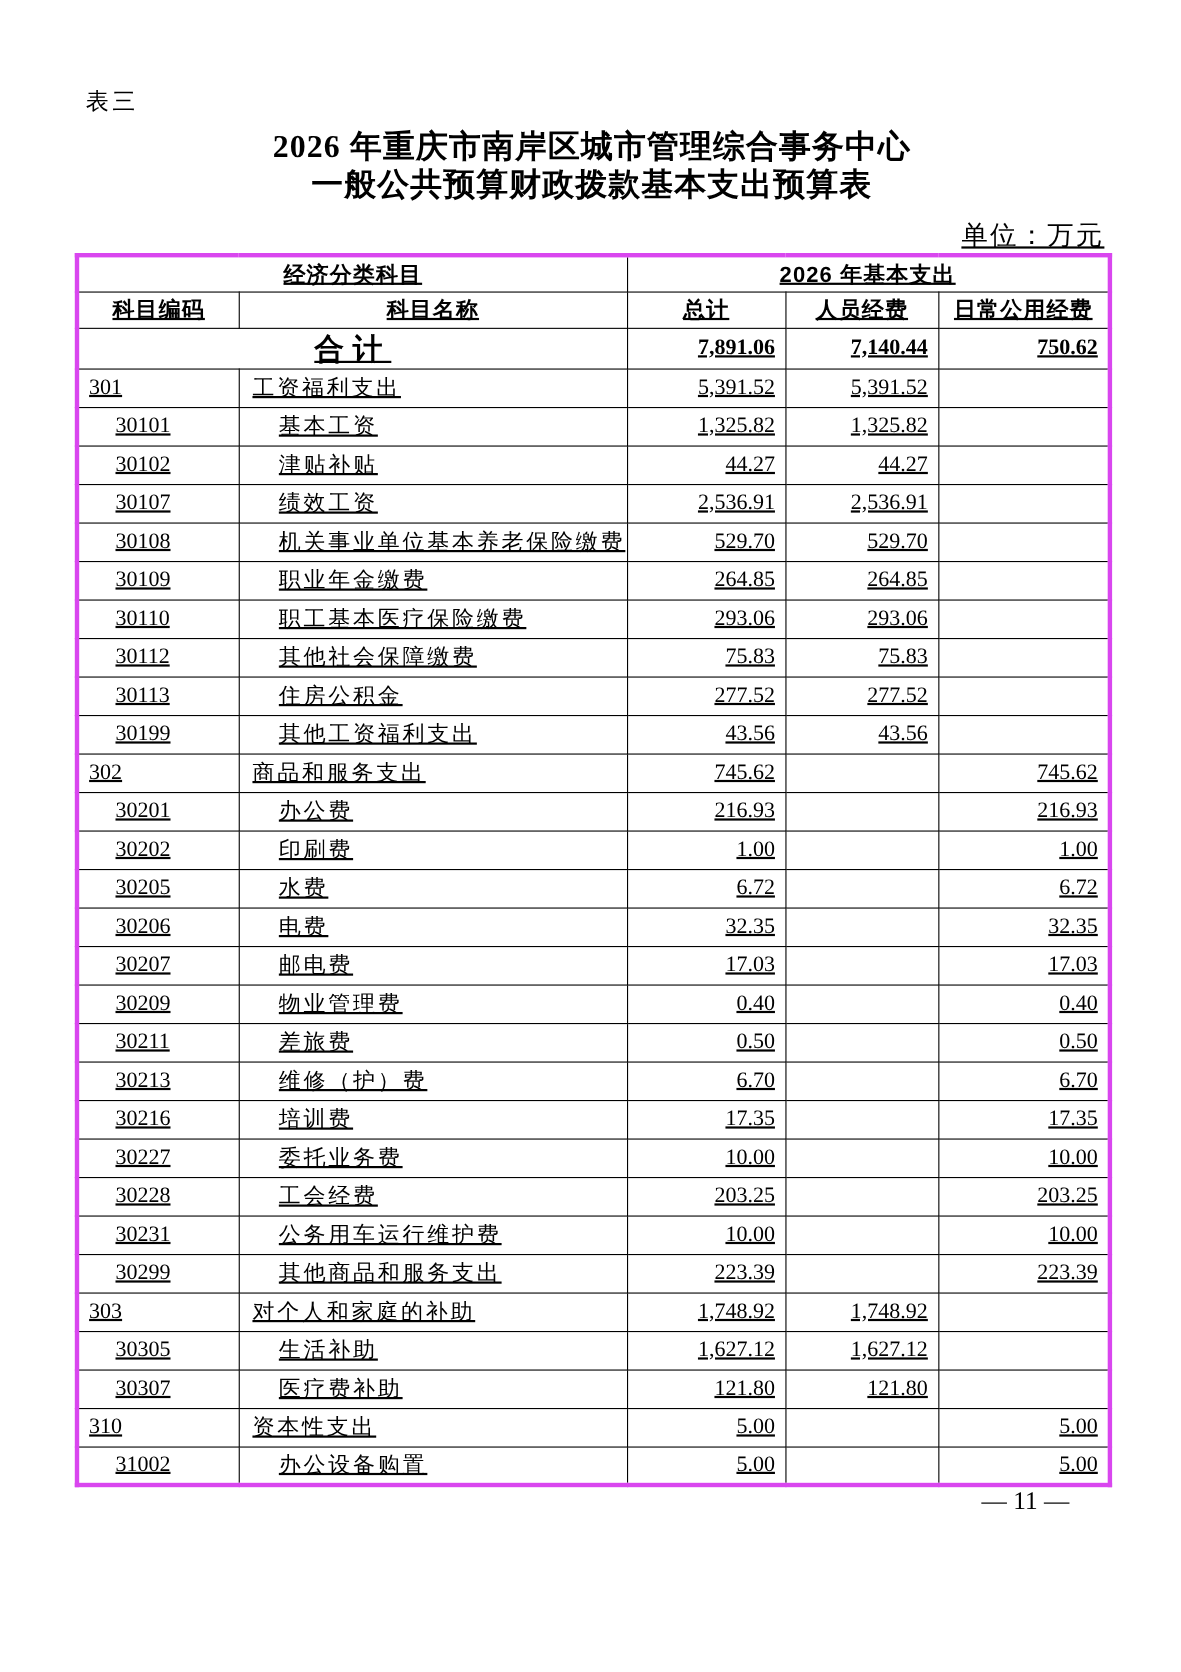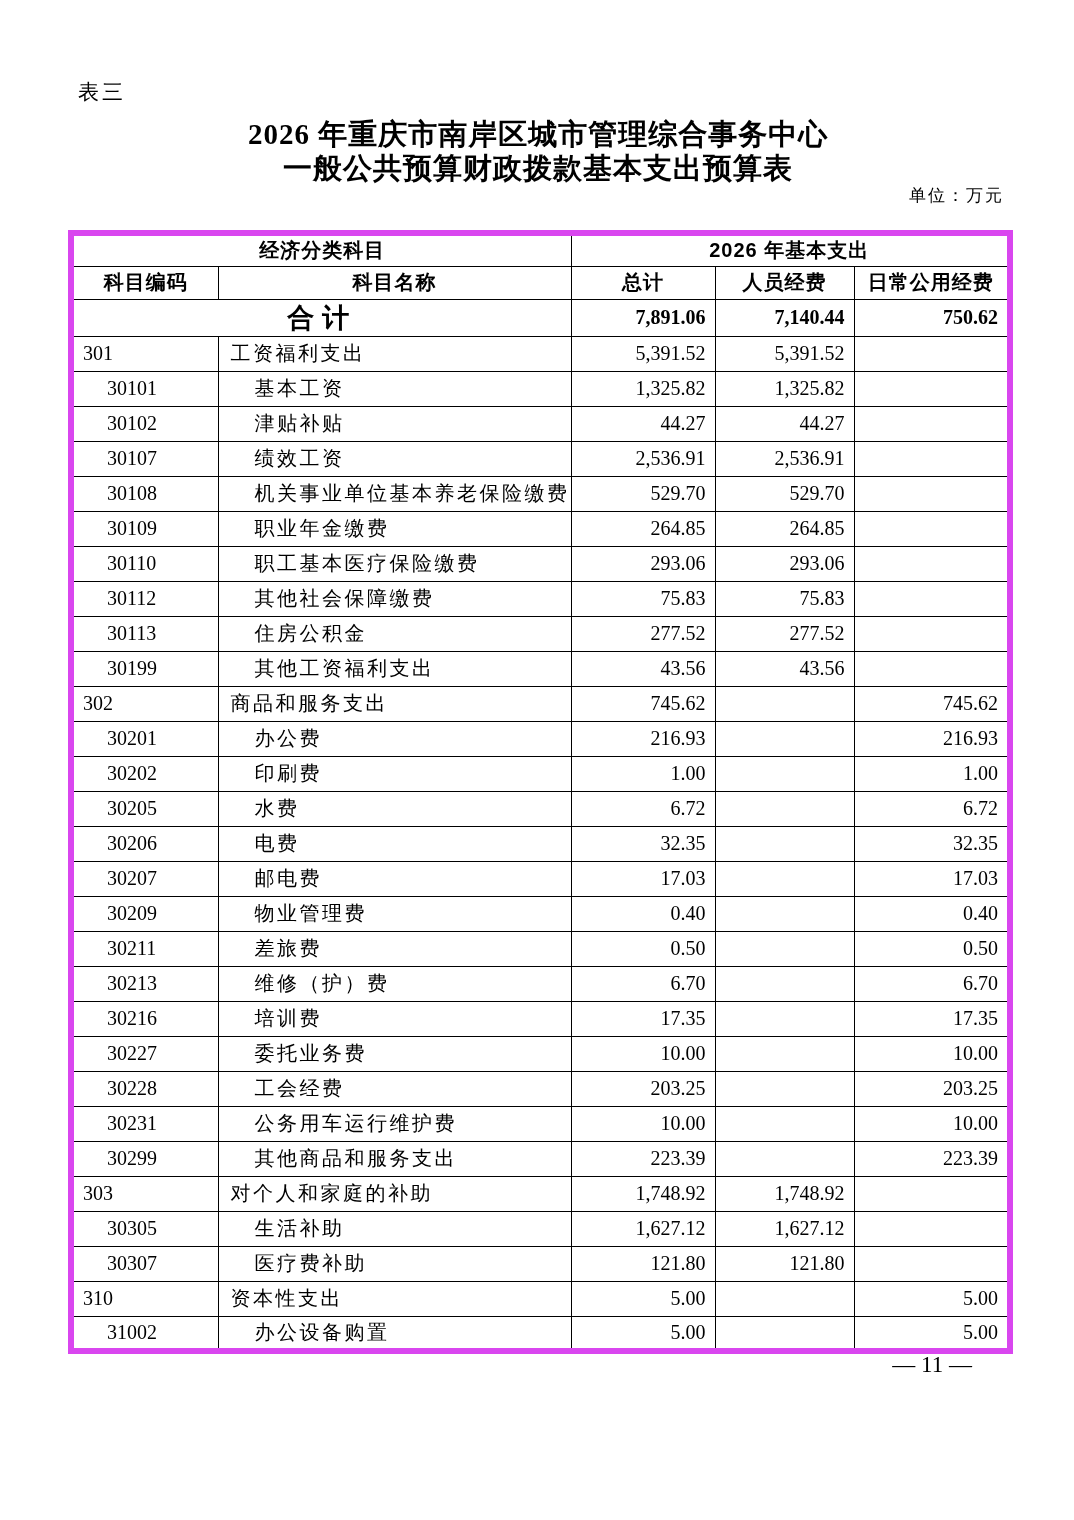--- a/index.html
+++ b/index.html
@@ -29,33 +29,35 @@
     left: 1px;
     width: 100%;
     text-align: center;
     font-weight: bold;
     font-size: 29px;
     line-height: 1.16;
     letter-spacing: 1px;
   }
   .unit-note {
     position: absolute;
-    top: 184px;
+    top: 198px;
     right: 70px;
-    font-size: 17px;
+    font-size: 24px;
     letter-spacing: 2px;
+    text-decoration: underline;
   }
   table.budget-table {
     position: absolute;
     left: 68px;
     top: 230px;
     width: 939px;
     border-collapse: collapse;
     table-layout: fixed;
-    border: 6px solid #d946ef;
+    border: 4px solid #d946ef;
+    text-decoration: underline;
   }
   .budget-table th, .budget-table td {
     border: 1.5px solid #000;
     vertical-align: middle;
     overflow: hidden;
     white-space: nowrap;
   }
   .budget-table thead th {
     font-family: "Liberation Sans", "DejaVu Sans", sans-serif;
     font-weight: bold;

